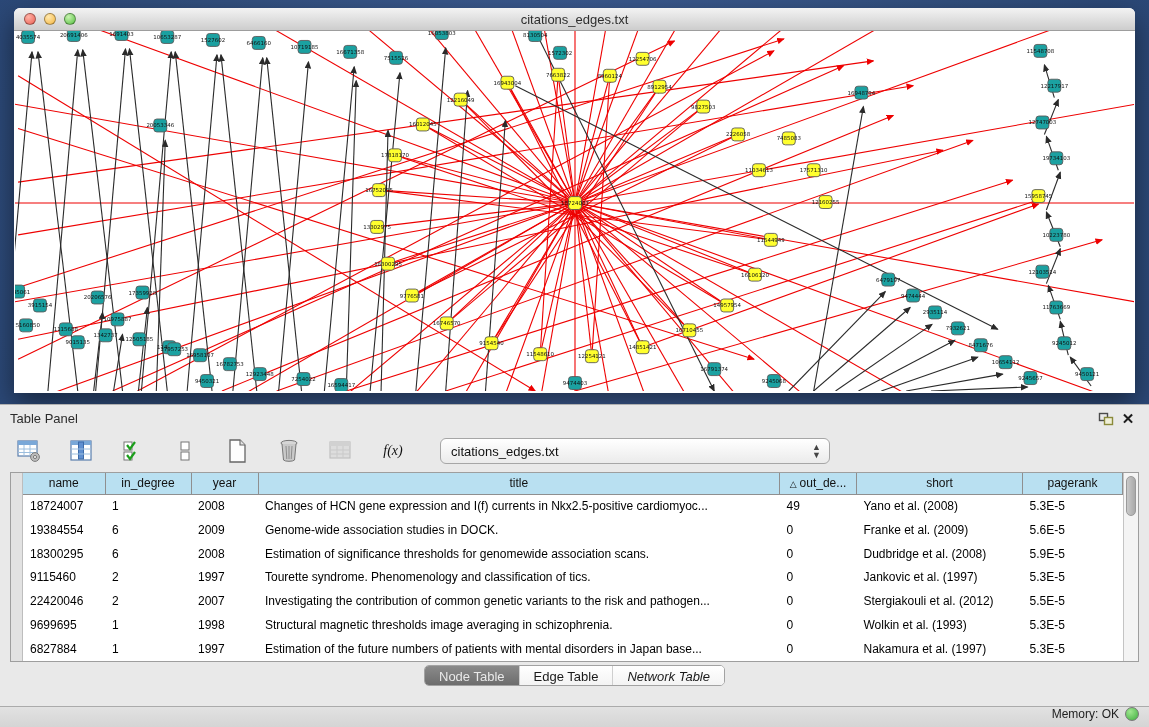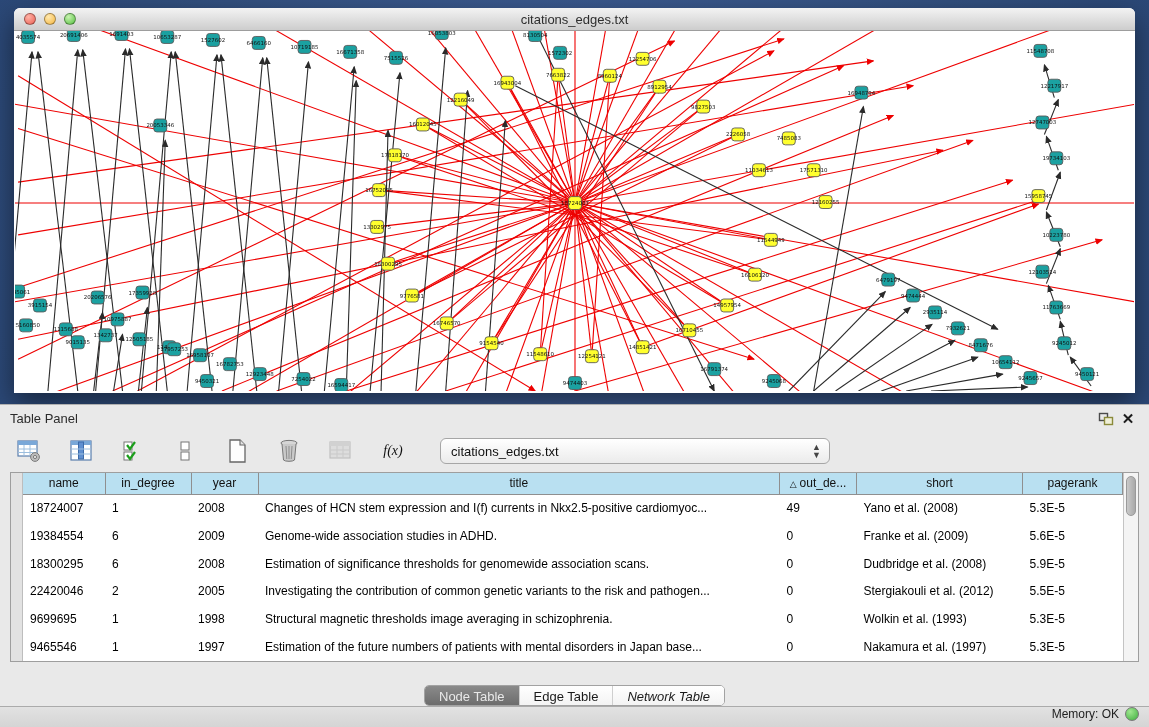--- a/index.html
+++ b/index.html
@@ -77,21 +77,21 @@
     height:16px; padding:0 0 0 7px; color:#000; white-space:nowrap; overflow:hidden;
     text-overflow:ellipsis;
   }
   .sort-tri{ font-size:9px; margin-right:3px; }
   .vscroll{ width:15px; background:#f4f4f4; border-left:1px solid #c4c4c4; position:relative; }
   .vthumb{
     position:absolute; left:2px; top:3px; width:10px; height:40px; border-radius:6px;
     background:linear-gradient(90deg,#c9c9c9,#a9a9a9); border:1px solid #9a9a9a;
   }
 
-  .tabs-row{ height:27px; display:flex; justify-content:center; align-items:flex-end; margin-top:17px; }
+  .tabs-row{ height:27px; display:flex; justify-content:center; align-items:flex-start; margin-top:3px; }
   .seg{
     display:flex; border:1px solid #a2a2a2; border-radius:5px; overflow:hidden; height:21px;
     background:#fff;
   }
   .seg button{
     border:none; background:linear-gradient(#ffffff,#f2f2f2); font-size:13px; color:#1a1a1a;
     padding:0 14px; height:21px; border-right:1px solid #cfcfcf;
     font-family:"Liberation Sans", sans-serif;
   }
   .seg button:last-child{ border-right:none;font-style:italic; }
@@ -684,63 +684,72 @@
             <th><span class="sort-tri">△</span>out_de...</th>
             <th>short</th>
             <th>pagerank</th>
           </tr>
         </thead>
       <tbody id="table-body">
           <tr>
             <td>18724007</td>
             <td>1</td>
             <td>2008</td>
-            <td>Changes of HCN stem expression and I(f) currents in Nkx2.5-positive cardiomyoc...</td>
+            <td>Changes of HCN gene expression and I(f) currents in Nkx2.5-positive cardiomyoc...</td>
             <td>49</td>
             <td>Yano et al. (2008)</td>
             <td>5.3E-5</td>
           </tr>
           <tr>
             <td>19384554</td>
             <td>6</td>
             <td>2009</td>
-            <td>Genome-wide association studies in ADHD.</td>
+            <td>Genome-wide association studies in DOCK.</td>
             <td>0</td>
             <td>Franke et al. (2009)</td>
             <td>5.6E-5</td>
           </tr>
           <tr>
             <td>18300295</td>
             <td>6</td>
             <td>2008</td>
             <td>Estimation of significance thresholds for genomewide association scans.</td>
             <td>0</td>
             <td>Dudbridge et al. (2008)</td>
             <td>5.9E-5</td>
           </tr>
           <tr>
+            <td>9115460</td>
+            <td>2</td>
+            <td>1997</td>
+            <td>Tourette syndrome. Phenomenology and classification of tics.</td>
+            <td>0</td>
+            <td>Jankovic et al. (1997)</td>
+            <td>5.3E-5</td>
+          </tr>
+          <tr>
             <td>22420046</td>
             <td>2</td>
-            <td>2005</td>
+            <td>2007</td>
             <td>Investigating the contribution of common genetic variants to the risk and pathogen...</td>
             <td>0</td>
             <td>Stergiakouli et al. (2012)</td>
             <td>5.5E-5</td>
           </tr>
           <tr>
             <td>9699695</td>
             <td>1</td>
             <td>1998</td>
             <td>Structural magnetic thresholds image averaging in schizophrenia.</td>
             <td>0</td>
             <td>Wolkin et al. (1993)</td>
             <td>5.3E-5</td>
           </tr>
           <tr>
-            <td>9465546</td>
+            <td>6827884</td>
             <td>1</td>
             <td>1997</td>
             <td>Estimation of the future numbers of patients with mental disorders in Japan base...</td>
             <td>0</td>
             <td>Nakamura et al. (1997)</td>
             <td>5.3E-5</td>
           </tr>
         </tbody>
     </table>
     <div class="vscroll">

